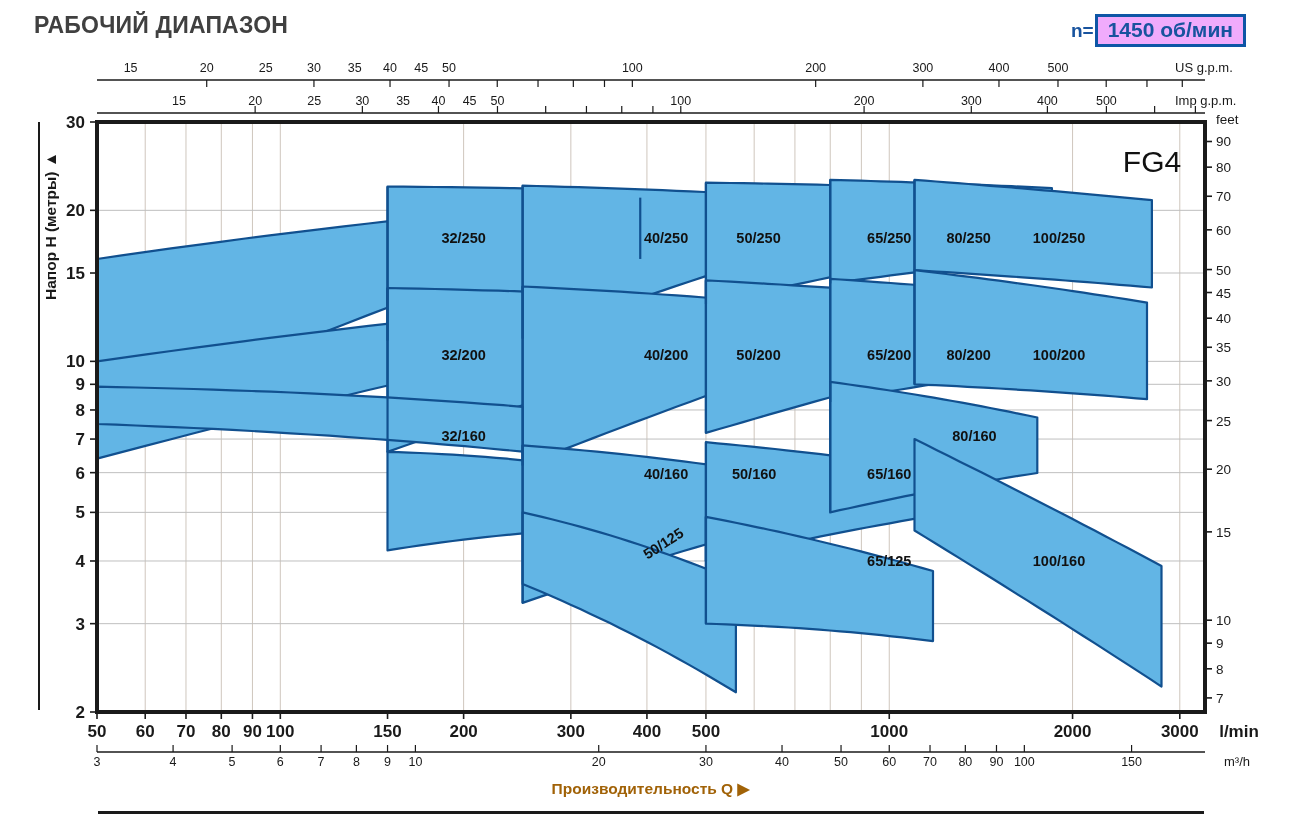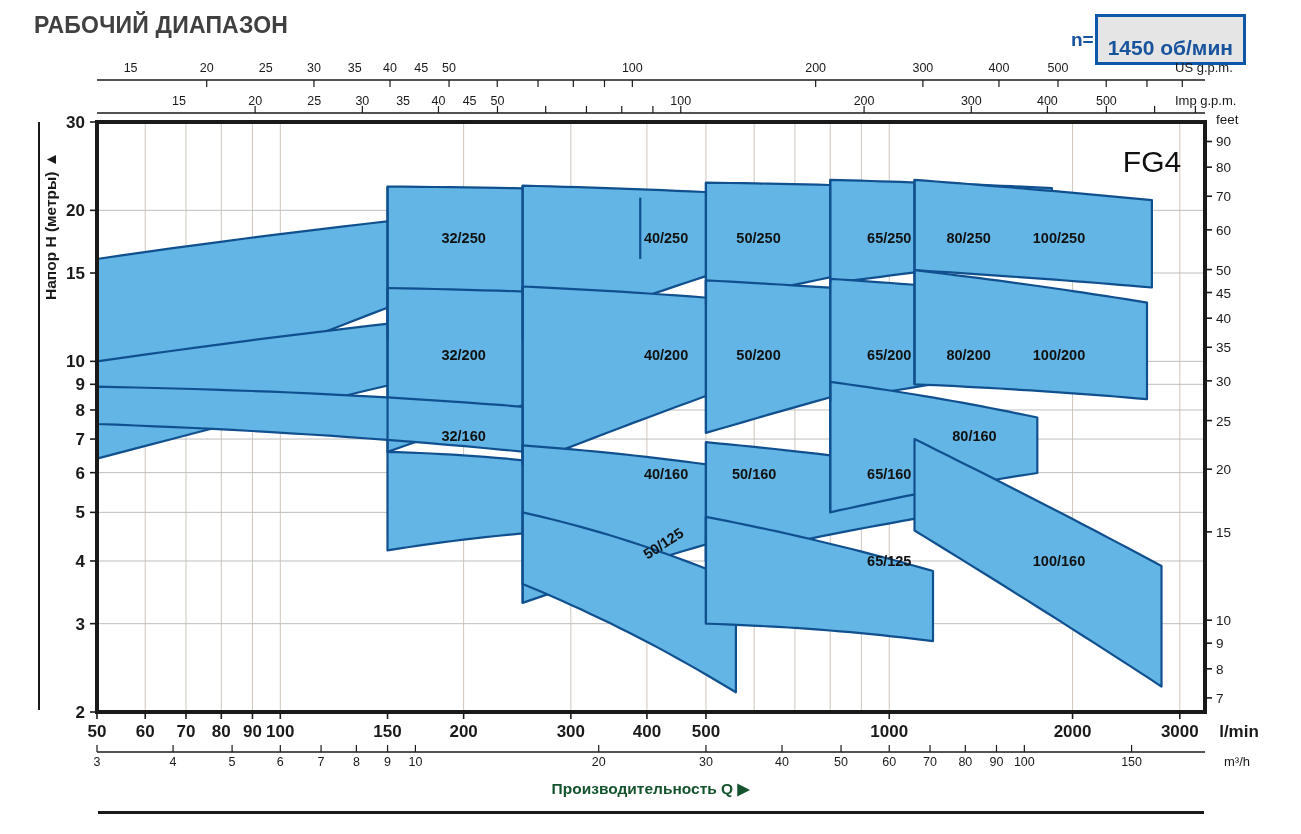--- a/index.html
+++ b/index.html
@@ -19,43 +19,43 @@
     position:absolute; right:55px; top:14px;
     display:flex; align-items:center; gap:0px;
   }
   #speed-prefix{
     font-size:19px; font-weight:bold; color:#18539e;
     margin-right:1px;
   }
   #speed-value{
     border:3px solid #0e56a6; color:#18539e;
     font-size:21px; font-weight:bold;
-    padding:20px 10px 3px 10px; line-height:1.05;
-    background:#e5e5e5;
+    padding:2px 10px 3px 10px; line-height:1.05;
+    background:#f0abfc;
   }
   #chart-wrap{position:absolute;left:0;top:0;width:1301px;height:834px;}
   svg{display:block;}
   .envelope{fill:#62b5e5;stroke:#11508f;stroke-width:2.2;stroke-linejoin:round;}
   .divider{fill:none;stroke:#11508f;stroke-width:2.2;stroke-linejoin:round;}
   .grid-line{stroke:#bfbfbf;stroke-width:1;}
   .grid-line-warm{stroke:#cfc6bd;stroke-width:1;}
   .plot-frame{fill:none;stroke:#1a1a1a;stroke-width:4;}
   .axis-rule{stroke:#1a1a1a;stroke-width:1.4;}
   .axis-tick{stroke:#1a1a1a;stroke-width:1.2;}
   .frame-tick{stroke:#1a1a1a;stroke-width:1.6;}
   .lbl{font-family:"Liberation Sans",sans-serif;fill:#1a1a1a;}
   .lbl-small{font-size:12.5px;}
   .lbl-main{font-size:17px;font-weight:bold;}
   .lbl-feet{font-size:13.5px;}
   .model-lbl{font-size:14.5px;font-weight:bold;fill:#111;}
   .unit-lbl{font-size:13px;}
   .fg-title{font-size:30px;fill:#111;}
   #axis-title{
     position:absolute; left:0; right:0; top:780px;
-    text-align:center; font-size:15.5px; font-weight:bold; color:#14532d;
+    text-align:center; font-size:15.5px; font-weight:bold; color:#a16207;
   }
   #bottom-rule{
     position:absolute; left:98px; top:811px; width:1106px; height:3px;
     background:#1a1a1a;
   }
   #ylabel{
     position:absolute; left:42px; top:300px;
     transform:rotate(-90deg); transform-origin:left top;
     font-size:15.5px; font-weight:bold; color:#1a1a1a;
     white-space:nowrap;

